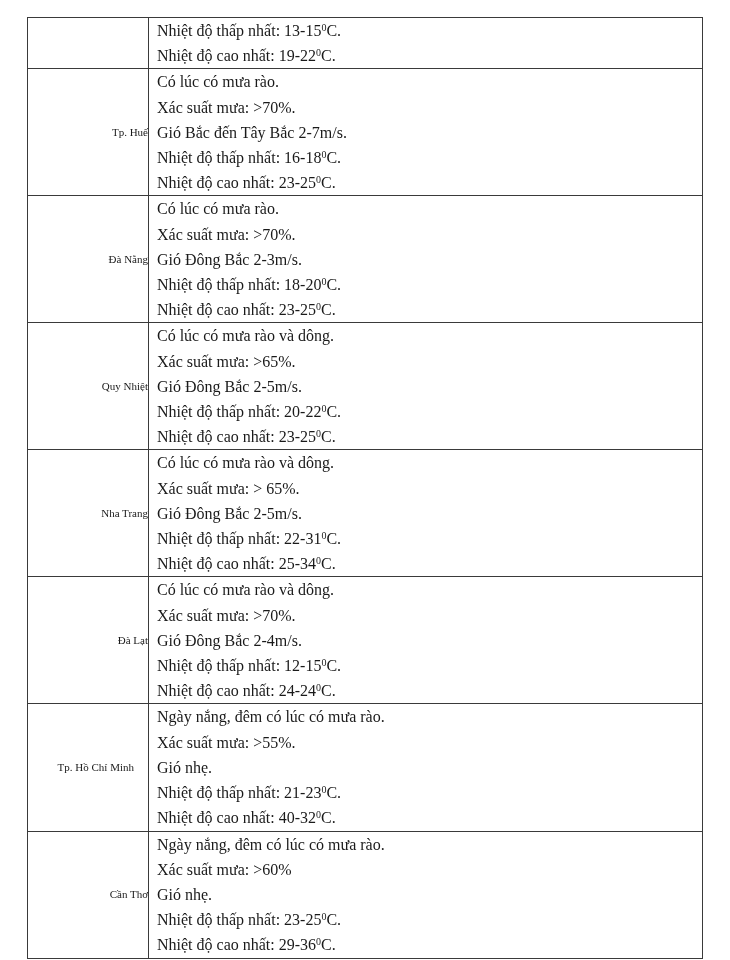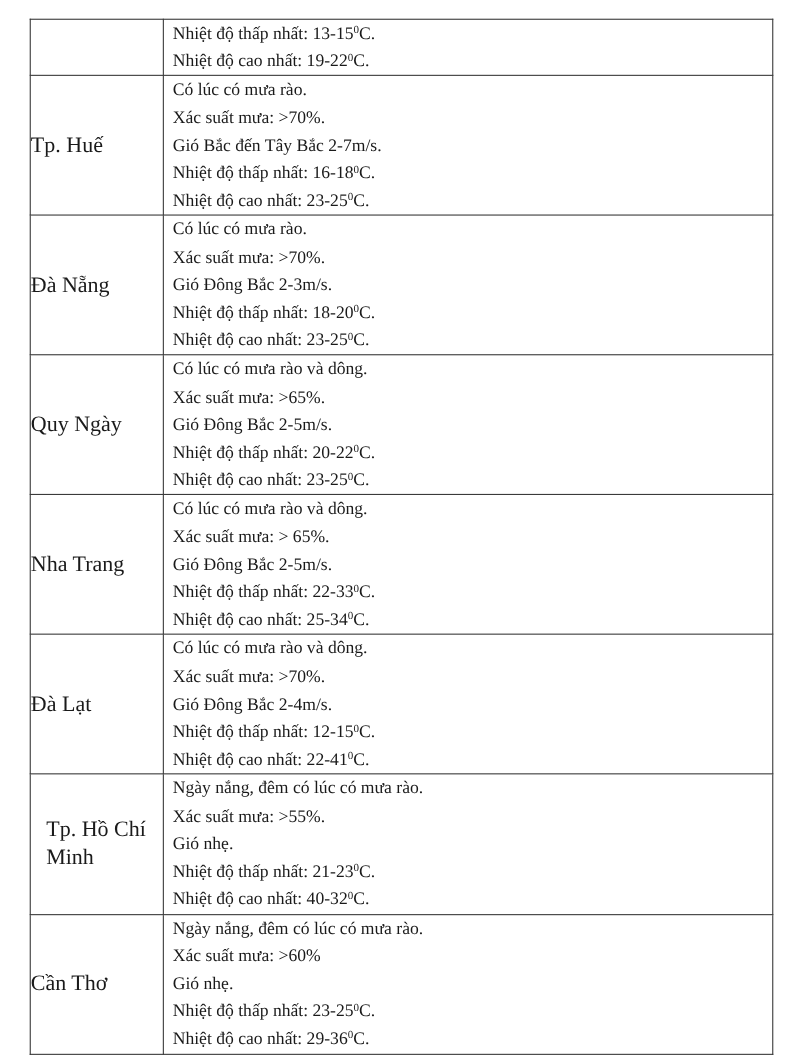--- a/index.html
+++ b/index.html
@@ -3,21 +3,21 @@
 <meta charset="utf-8">
 <style>
   html, body { margin: 0; padding: 0; background: #ffffff; }
   body { width: 730px; height: 960px; position: relative; overflow: hidden;
          font-family: "Liberation Serif", "DejaVu Serif", serif; color: #1a1a1a; }
   .tbl { position: absolute; left: 27px; top: 17px; width: 675px;
          border-collapse: collapse; table-layout: fixed; padding-left: 36px; }
   .tbl td { border: 1.5px solid #3a3a3a; padding: 0; vertical-align: middle; }
   .tbl col.c1 { width: 121px; }
   .tbl col.c2 { width: 554px; }
-  .city { text-align: left; font-size: 20px; line-height: 25px; padding: 0 6px; }
+  .city { text-align: right; font-size: 11px; line-height: 25px; padding: 0 6px; }
   .lines { padding: 0 0 0 8px !important; }
   .line { font-size: 16px; line-height: 25.2px; white-space: nowrap; }
   .line sup { font-size: 10px; vertical-align: 5px; line-height: 0; }
   tr.r0 td { height: 49px; }
   tr.rn td { height: 125px; }
 </style>
 </head>
 <body>
 
 <table class="tbl">
@@ -47,47 +47,47 @@
     <td class="city">Đà Nẵng</td>
     <td class="lines">
           <div class="line"><span>Có lúc có mưa rào.</span></div>
           <div class="line"><span>Xác suất mưa: &gt;70%.</span></div>
           <div class="line"><span>Gió Đông Bắc 2-3m/s.</span></div>
           <div class="line"><span>Nhiệt độ thấp nhất: 18-20</span><sup>0</sup><span>C.</span></div>
           <div class="line"><span>Nhiệt độ cao nhất: 23-25</span><sup>0</sup><span>C.</span></div>
         </td>
   </tr>
       <tr class="rn">
-    <td class="city">Quy Ngày</td>
+    <td class="city">Quy Nhiệt</td>
     <td class="lines">
           <div class="line"><span>Có lúc có mưa rào và dông.</span></div>
           <div class="line"><span>Xác suất mưa: &gt;65%.</span></div>
           <div class="line"><span>Gió Đông Bắc 2-5m/s.</span></div>
           <div class="line"><span>Nhiệt độ thấp nhất: 20-22</span><sup>0</sup><span>C.</span></div>
           <div class="line"><span>Nhiệt độ cao nhất: 23-25</span><sup>0</sup><span>C.</span></div>
         </td>
   </tr>
       <tr class="rn">
     <td class="city">Nha Trang</td>
     <td class="lines">
           <div class="line"><span>Có lúc có mưa rào và dông.</span></div>
           <div class="line"><span>Xác suất mưa: &gt; 65%.</span></div>
           <div class="line"><span>Gió Đông Bắc 2-5m/s.</span></div>
-          <div class="line"><span>Nhiệt độ thấp nhất: 22-33</span><sup>0</sup><span>C.</span></div>
+          <div class="line"><span>Nhiệt độ thấp nhất: 22-31</span><sup>0</sup><span>C.</span></div>
           <div class="line"><span>Nhiệt độ cao nhất: 25-34</span><sup>0</sup><span>C.</span></div>
         </td>
   </tr>
       <tr class="rn">
     <td class="city">Đà Lạt</td>
     <td class="lines">
           <div class="line"><span>Có lúc có mưa rào và dông.</span></div>
           <div class="line"><span>Xác suất mưa: &gt;70%.</span></div>
           <div class="line"><span>Gió Đông Bắc 2-4m/s.</span></div>
           <div class="line"><span>Nhiệt độ thấp nhất: 12-15</span><sup>0</sup><span>C.</span></div>
-          <div class="line"><span>Nhiệt độ cao nhất: 22-41</span><sup>0</sup><span>C.</span></div>
+          <div class="line"><span>Nhiệt độ cao nhất: 24-24</span><sup>0</sup><span>C.</span></div>
         </td>
   </tr>
       <tr class="rn">
     <td class="city" style="padding: 0px 14px;">Tp. Hồ Chí Minh</td>
     <td class="lines">
           <div class="line"><span>Ngày nắng, đêm có lúc có mưa rào.</span></div>
           <div class="line"><span>Xác suất mưa: &gt;55%.</span></div>
           <div class="line"><span>Gió nhẹ.</span></div>
           <div class="line"><span>Nhiệt độ thấp nhất: 21-23</span><sup>0</sup><span>C.</span></div>
           <div class="line"><span>Nhiệt độ cao nhất: 40-32</span><sup>0</sup><span>C.</span></div>

